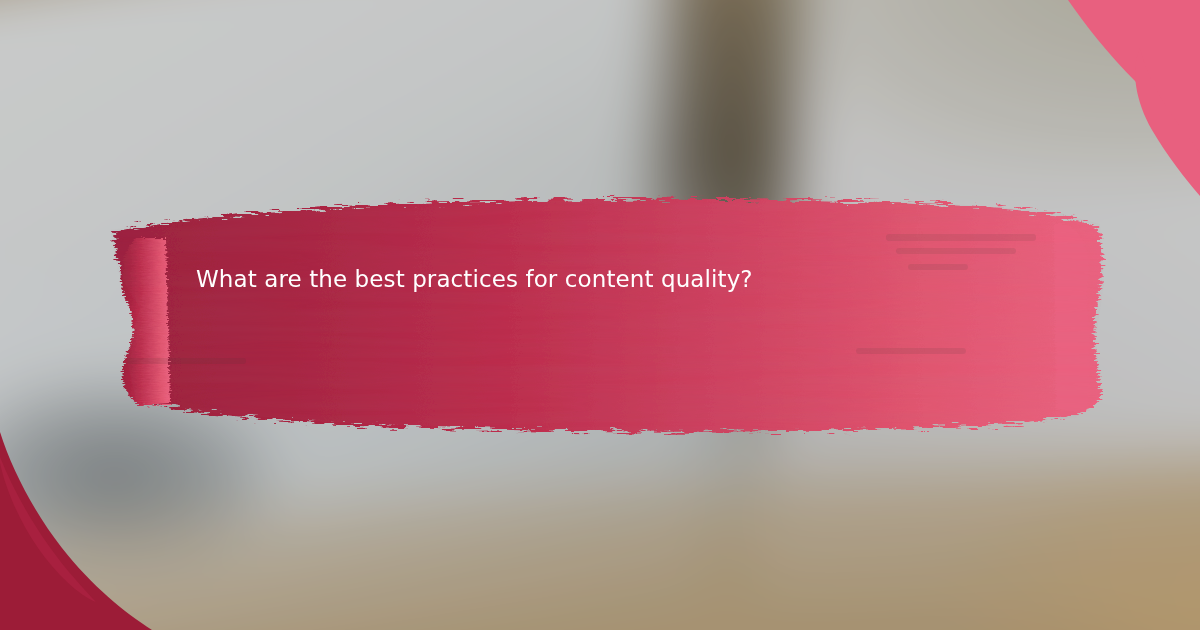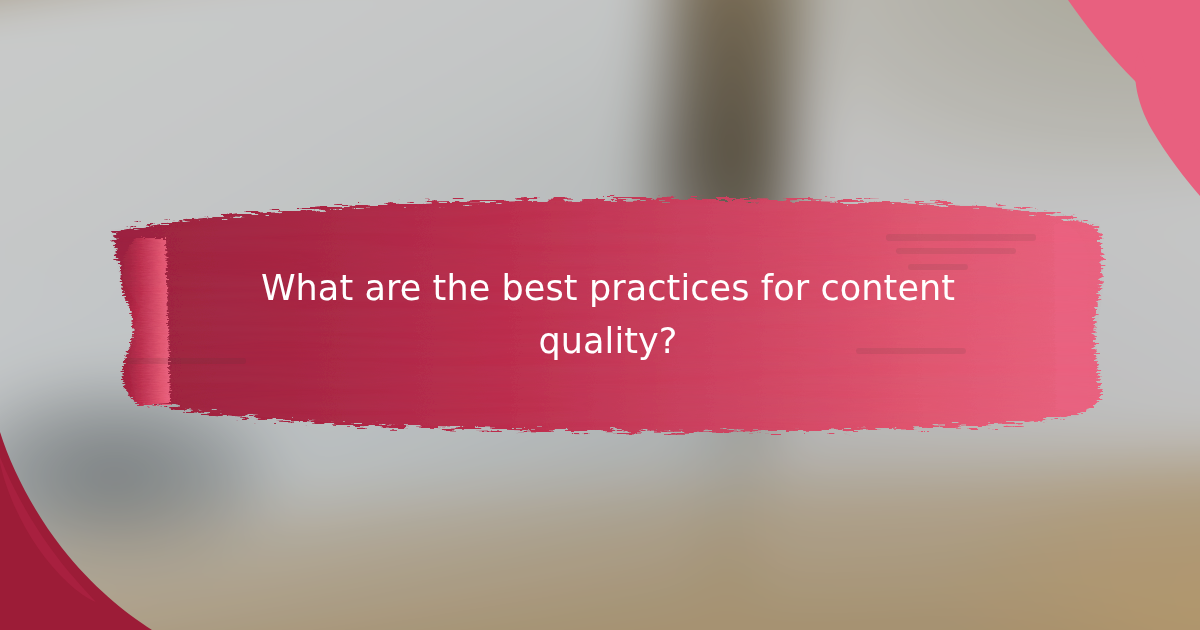--- a/index.html
+++ b/index.html
@@ -150,26 +150,26 @@
     left: 96px;
     top: 188px;
     width: 1016px;
     height: 252px;
   }
   .brush-svg { width: 100%; height: 100%; display: block; }
 
   
   .headline {
     position: absolute;
-    left: 208px;
+    left: 196px;
     top: 262px;
     width: 800px;
-    text-align: center;
+    text-align: left;
     color: #ffffff;
-    font-size: 35px;
+    font-size: 23px;
     line-height: 1.52;
     font-weight: 400;
     letter-spacing: 0.1px;
     text-rendering: optimizeLegibility;
     white-space: pre-wrap;
   }
 </style>
 </head>
 <body>
 

